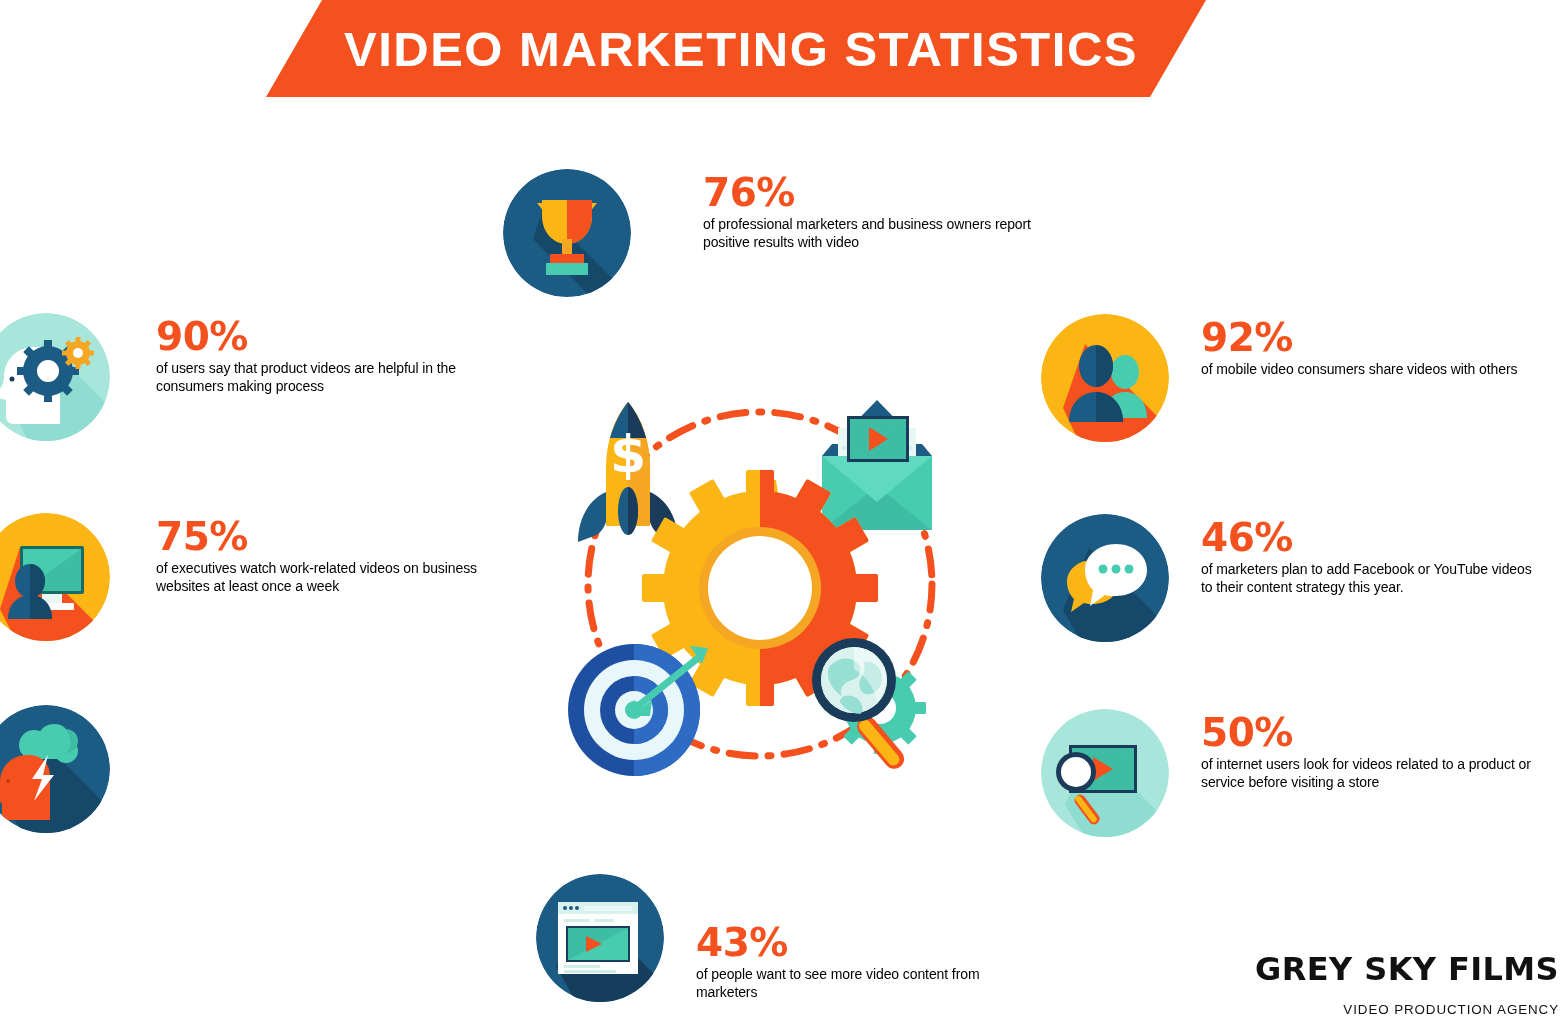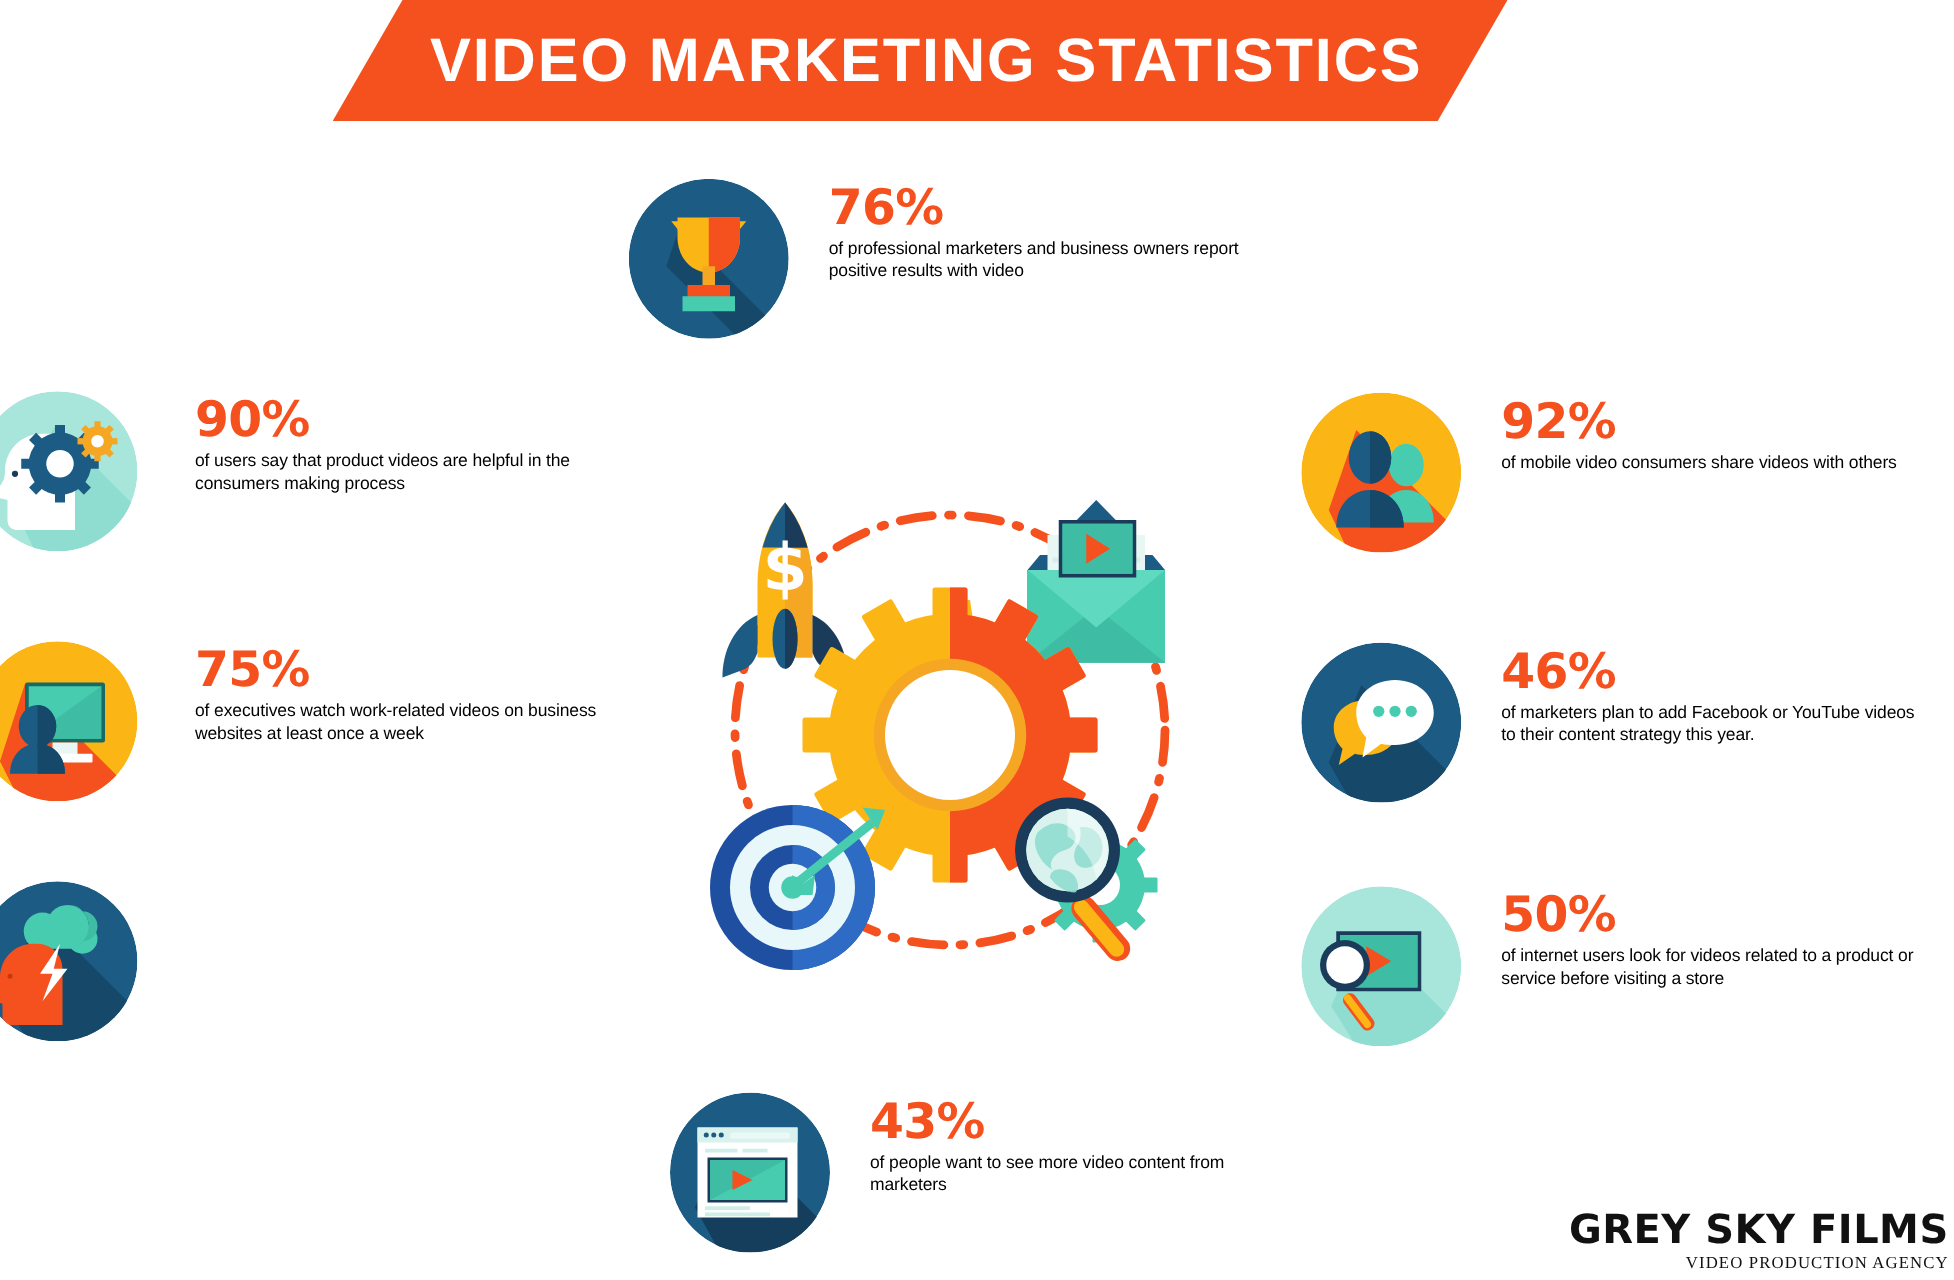--- a/index.html
+++ b/index.html
@@ -47,56 +47,56 @@
   }
   .stat-body {
     font-family:"Liberation Sans", sans-serif;
     font-size:14px;
     color:#000000;
     line-height:1.28;
     letter-spacing:-0.1px;
   }
 
   
-  #stat-76 { left:503px; top:143px; }
+  #stat-76 { left:503px; top:169px;gap:40px; }
   #stat-76 .stat-text { margin-left:32px; width:340px; }
 
   #stat-90 { left:-18px; top:313px; }
   #stat-90 .stat-text { margin-left:46px; width:340px; }
 
   #stat-75 { left:-18px; top:513px; }
   #stat-75 .stat-text { margin-left:46px; width:350px; }
 
   #stat-80 { left:-18px; top:705px; }
   #stat-80 .stat-text { margin-left:46px; width:320px; }
 
   #stat-92 { left:1041px; top:314px; }
   #stat-92 .stat-text { margin-left:32px; width:330px; }
 
   #stat-46 { left:1041px; top:514px; }
   #stat-46 .stat-text { margin-left:32px; width:340px; }
 
   #stat-50 { left:1041px; top:709px; }
   #stat-50 .stat-text { margin-left:32px; width:340px; }
 
-  #stat-43 { left:536px; top:874px; }
+  #stat-43 { left:536px; top:874px;align-items:flex-end; }
   #stat-43 .stat-text { margin-left:32px; width:330px; }
 
   
   .center-illo { position:absolute; left:560px; top:388px; width:400px; height:392px; }
 
   
   .logo { position:absolute; right:4px; bottom:6px; text-align:right; }
   .logo-main {
     font-family:"DejaVu Sans", sans-serif; font-weight:bold;
     font-size:32px; color:#111111; letter-spacing:0.4px; line-height:1.0;
   }
   .logo-sub {
-    font-family:Liberation Serif, serif; font-size:13.4px;
-    color:#111111; letter-spacing:0.9px; line-height:1.1; margin-top:4px;
+    font-family:Liberation Sans, sans-serif; font-size:13.4px;
+    color:#111111; letter-spacing:0.9px; line-height:1.1; margin-top:18px;
   }
 </style>
 </head>
 <body>
 
 <div class="banner">
   <div class="banner-title">VIDEO MARKETING STATISTICS</div>
 </div>
 
 <div class="stat" id="stat-76">

